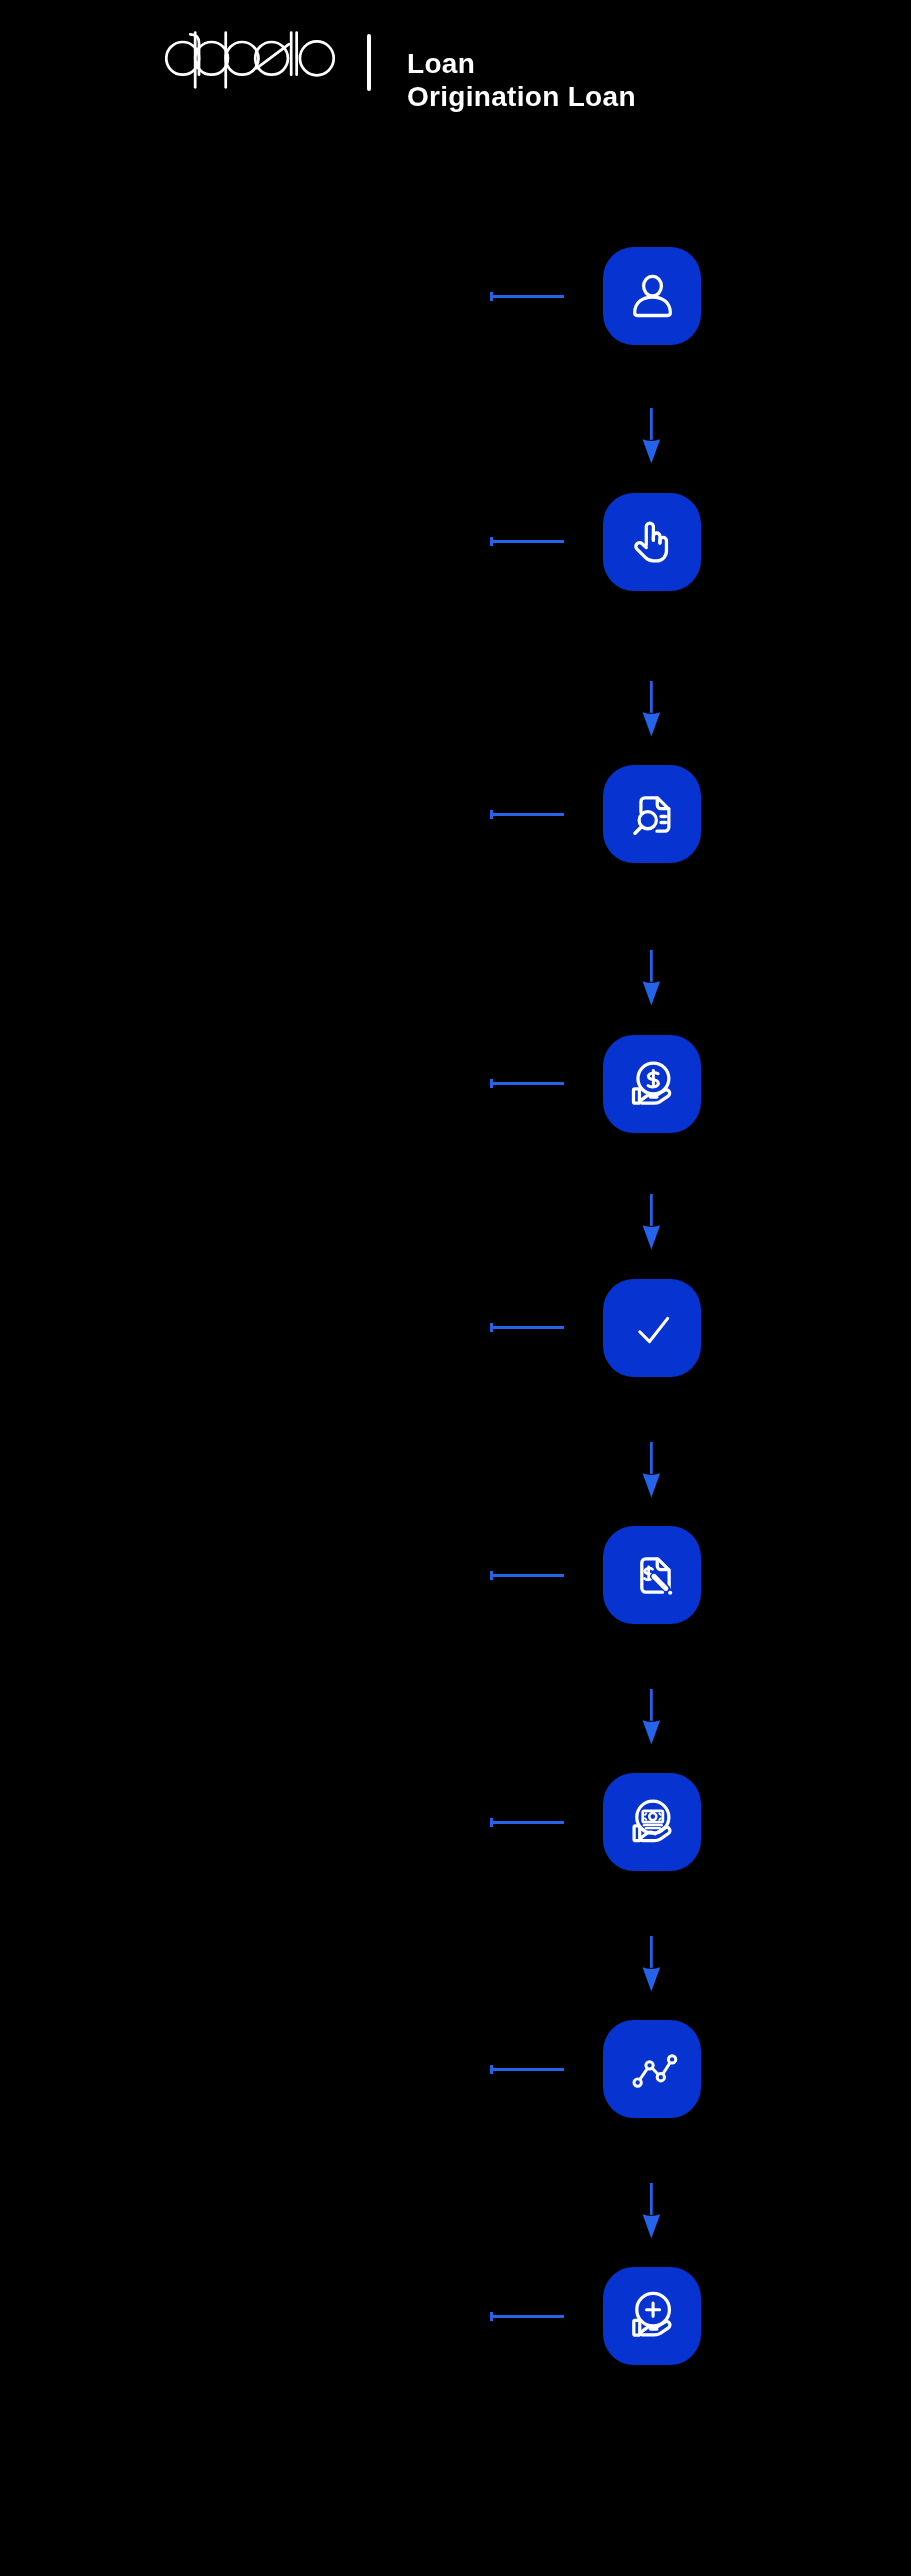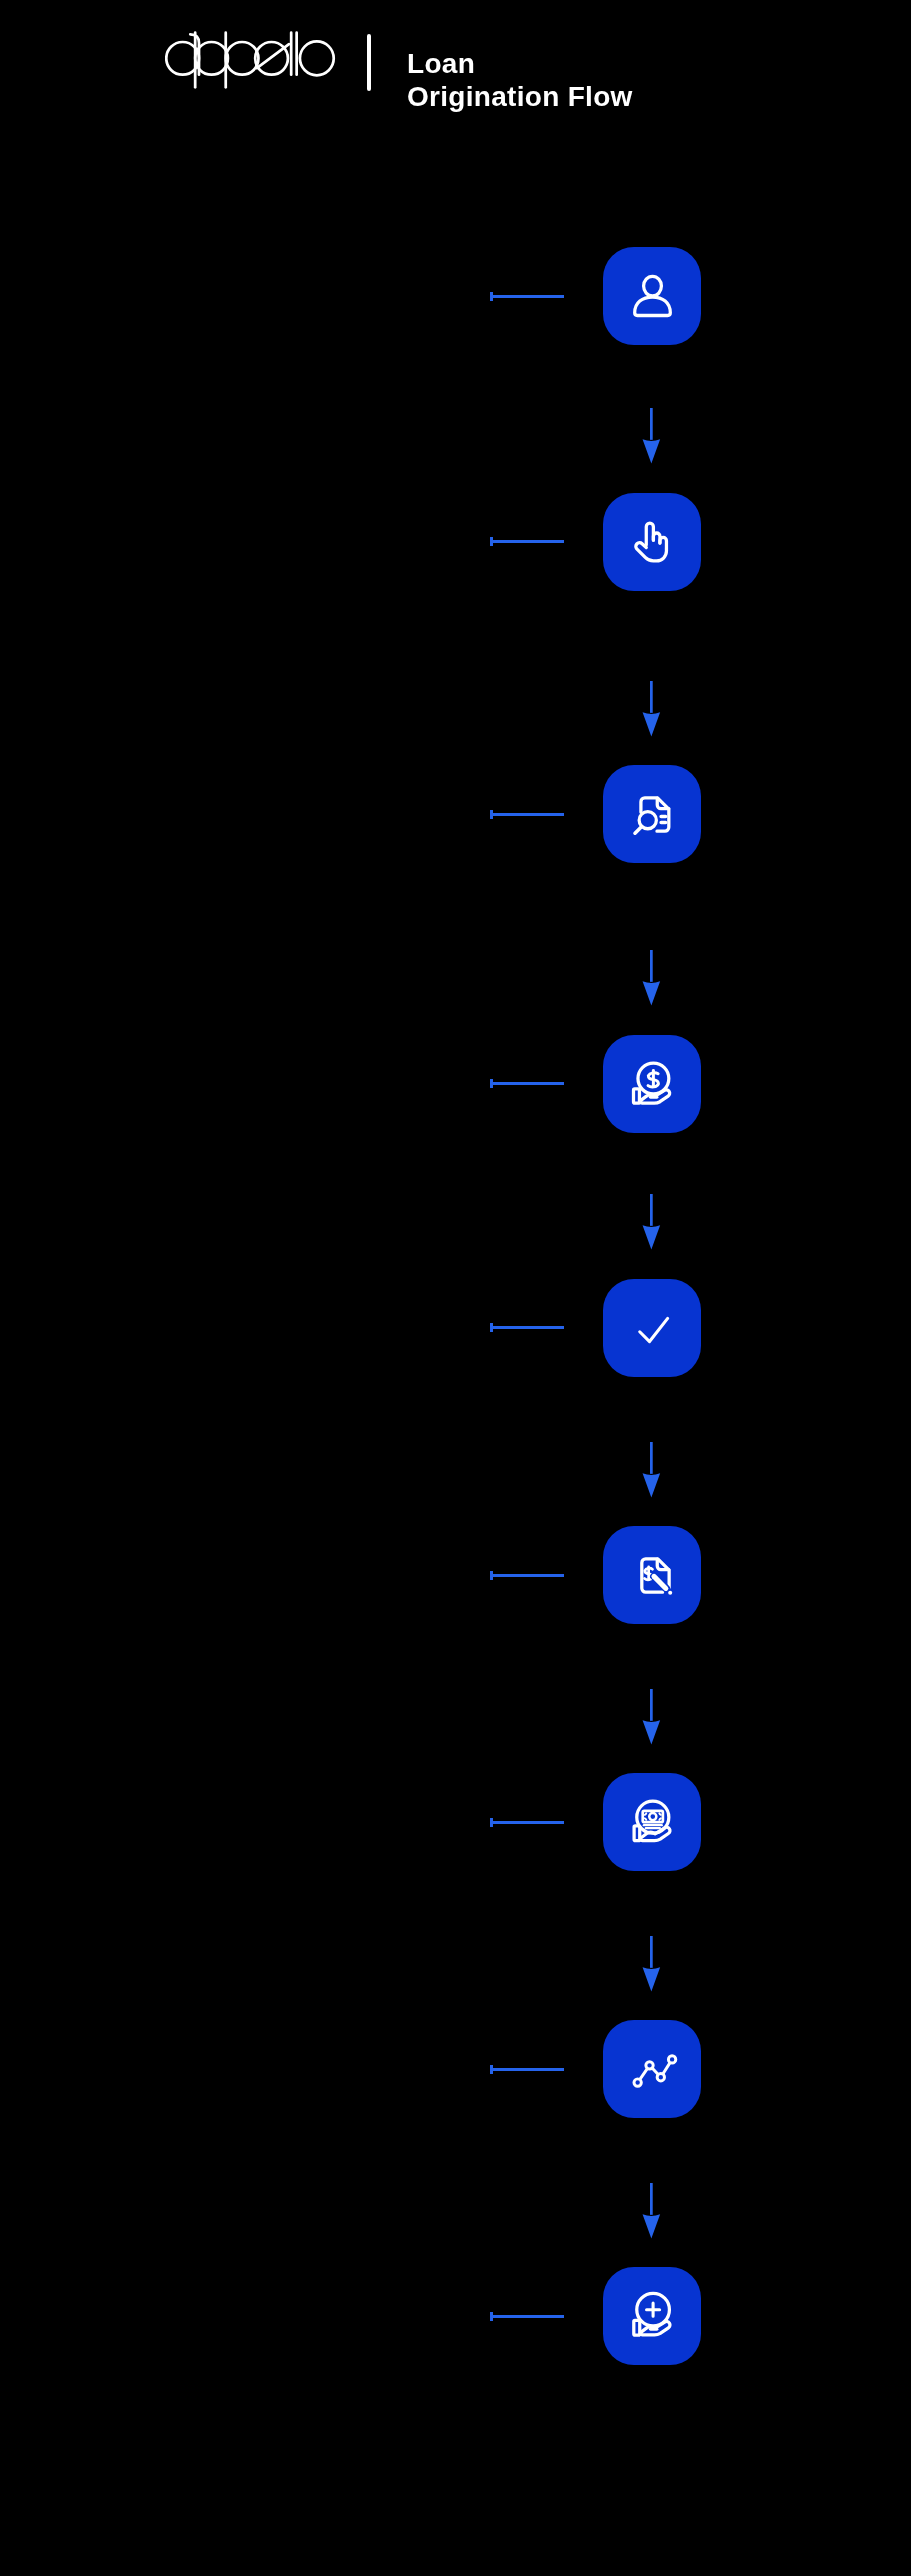--- a/index.html
+++ b/index.html
@@ -123,21 +123,21 @@
         <circle cx="194" cy="52" r="30"></circle>
         <path d="M167 70 L226 26"></path>
         <path d="M230 5 V82"></path>
         <path d="M240 5 V82"></path>
         <circle cx="277" cy="52" r="31"></circle>
       </g>
     </svg>
     <div class="hdr-divider"></div>
     <div class="hdr-title">
       <div>Loan</div>
-      <div>Origination Flow</div>
+      <div>Origination Loan</div>
     </div>
   </div>
 
   <div id="flow">
     <div class="step">
       <div class="connector" style="top: 295px;">
         <span class="cap"></span>
       </div>
       <div class="step-tile" style="left: 603px; top: 247px;">
         <svg class="step-icon" viewBox="0 0 96 96">

